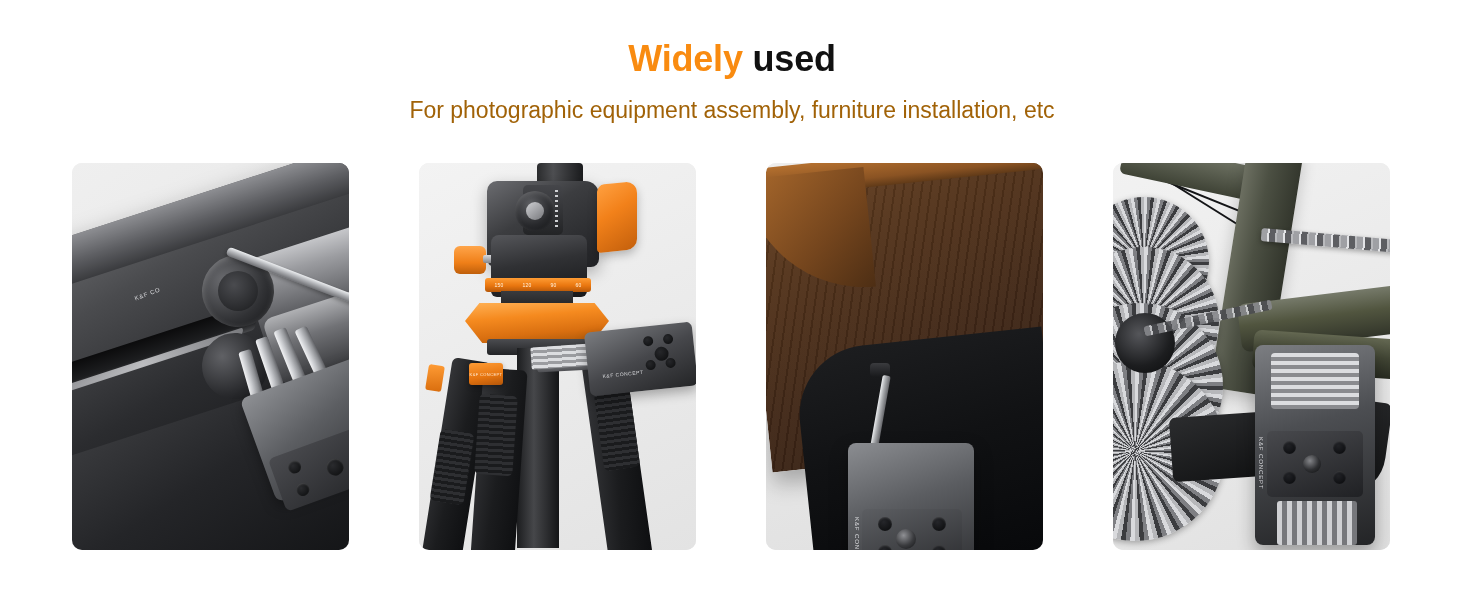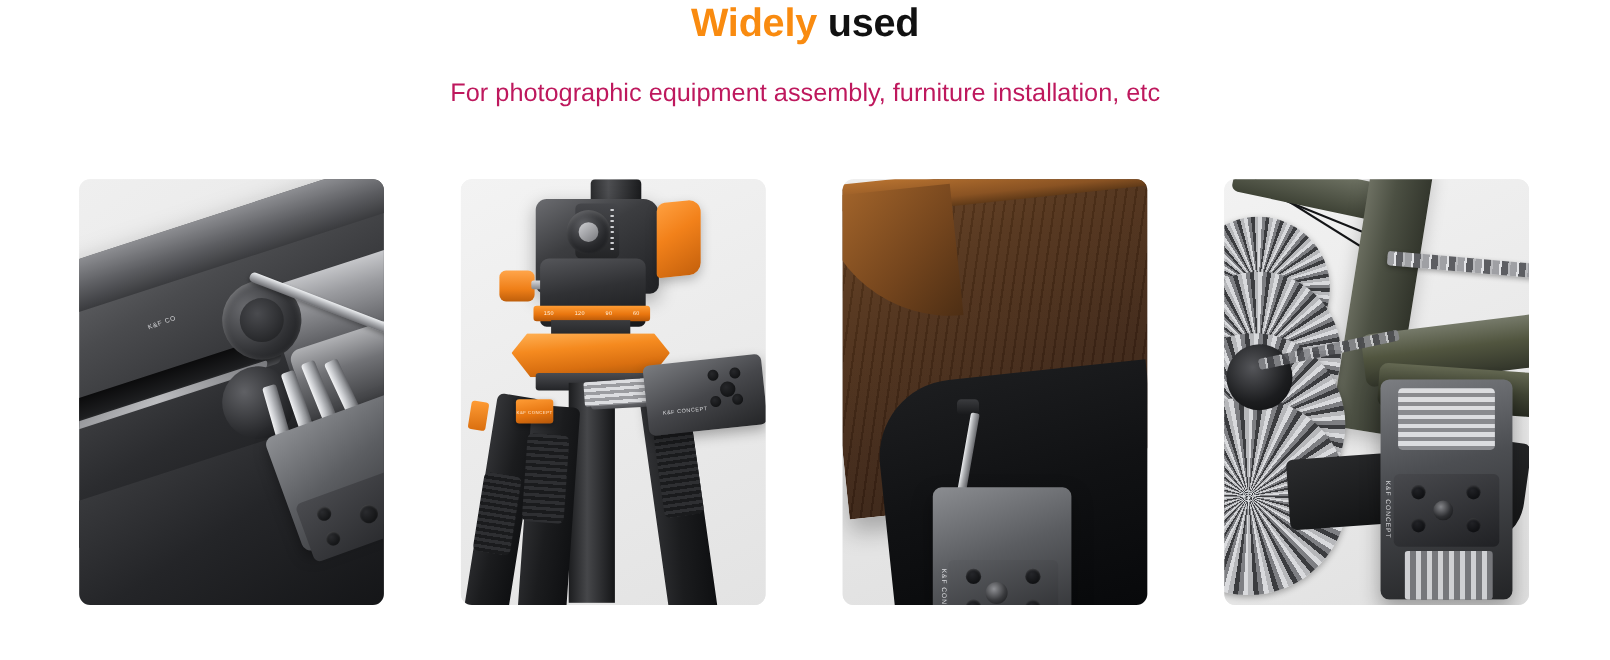--- a/index.html
+++ b/index.html
@@ -24,37 +24,38 @@
   
   .header {
     position: absolute;
     top: 0;
     left: 0;
     width: 1464px;
     text-align: center;
   }
   .title {
     margin: 0;
+    padding-top: 38px;
     font-size: 36px;
     font-weight: bold;
     line-height: 42px;
     letter-spacing: -0.2px;
     color: #111111;
     white-space: nowrap;
   }
   .title .accent {
     color: #F98B10;
   }
   .subtitle {
-    margin: 16px;
+    margin: 4px;
     padding-top: 11px;
     font-size: 23px;
     font-weight: normal;
     line-height: 30px;
-    color: #be185d;
+    color: #a16207;
     white-space: nowrap;
   }
 
   
   .tile-row {
     position: absolute;
     top: 163px;
     left: 72px;
     width: 1320px;
     height: 387px;

